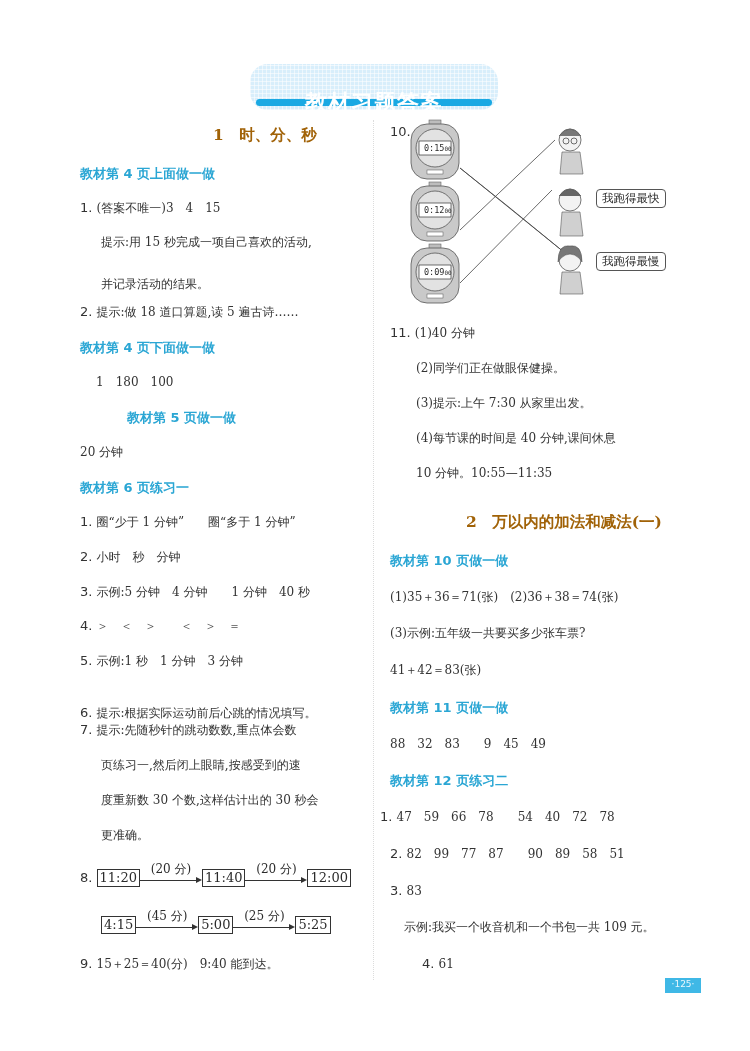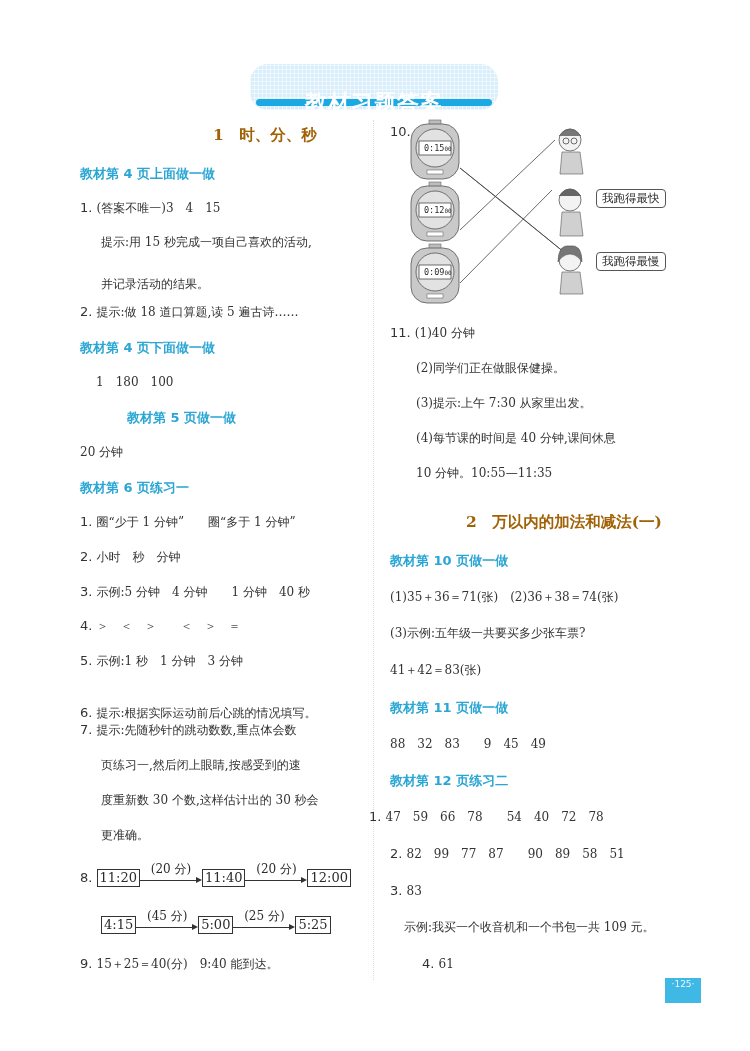--- a/index.html
+++ b/index.html
@@ -18,21 +18,21 @@
   .chap { font-weight: bold; font-size: 15.5px; color: #a16207; margin-left: 43px; }
   .sec { font-family: "DejaVu Sans", sans-serif; font-weight: bold; color: #2aa6d4; font-size: 13px; }
   .num { font-family: "DejaVu Sans", sans-serif; font-size: 13px; color: #333; }
   .t { font-size: 12px; color: #333; }
   .box { display: inline-block; border: 1px solid #333; padding: 0 2px; line-height: 16px; font-size: 13px; }
   .arrow { display: inline-block; position: relative; width: 62px; height: 16px; vertical-align: middle; }
   .arrow .line { position: absolute; left: 0; right: 4px; top: 9px; border-top: 1px solid #333; }
   .arrow .head { position: absolute; right: 0; top: 6px; width: 0; height: 0;
                  border-left: 6px solid #333; border-top: 3.5px solid transparent; border-bottom: 3.5px solid transparent; }
   .arrow .lbl { position: absolute; top: -10px; left: 0; right: 0; text-align: center; font-size: 12px; }
-  .pagenum { position: absolute; left: 665px; top: 978px; width: 36px; height: 25px; background: #3fb8e6;
+  .pagenum { position: absolute; left: 665px; top: 978px; width: 36px; height: 15px; background: #3fb8e6;
              color: #e9f7fd; font-family: "DejaVu Sans", sans-serif; font-size: 9px; text-align: center; line-height: 13px; }
   .bubble { position: absolute; border: 1px solid #555; border-radius: 4px; background: #fff; font-size: 11.5px;
             padding: 1px 5px; white-space: nowrap; }
 </style>
 </head>
 <body>
 
 <div class="banner-wrap">
   <div class="banner">教材习题答案</div>
 </div>
@@ -177,21 +177,21 @@
 <div class="abs sec" style="left:390px; top:552px;">教材第 10 页做一做</div>
 <div class="abs t" style="left:390px; top:589px;">(1)35＋36＝71(张)　(2)36＋38＝74(张)</div>
 <div class="abs t" style="left:390px; top:625px;">(3)示例:五年级一共要买多少张车票?</div>
 <div class="abs t" style="left:390px; top:662px;">41＋42＝83(张)</div>
 
 <div class="abs sec" style="left:390px; top:699px;">教材第 11 页做一做</div>
 <div class="abs t" style="left:390px; top:736px;">88　32　83　　9　45　49</div>
 
 <div class="abs sec" style="left:390px; top:772px;">教材第 12 页练习二</div>
 
-<div class="abs" style="left:369px; top:809px;">
+<div class="abs" style="left:380px; top:809px;">
   <span class="num">1.</span>
   <span class="t">47　59　66　78　　54　40　72　78</span>
 </div>
 <div class="abs" style="left:390px; top:846px;">
   <span class="num">2.</span>
   <span class="t">82　99　77　87　　90　89　58　51</span>
 </div>
 <div class="abs" style="left:390px; top:883px;">
   <span class="num">3.</span>
   <span class="t">83</span>

